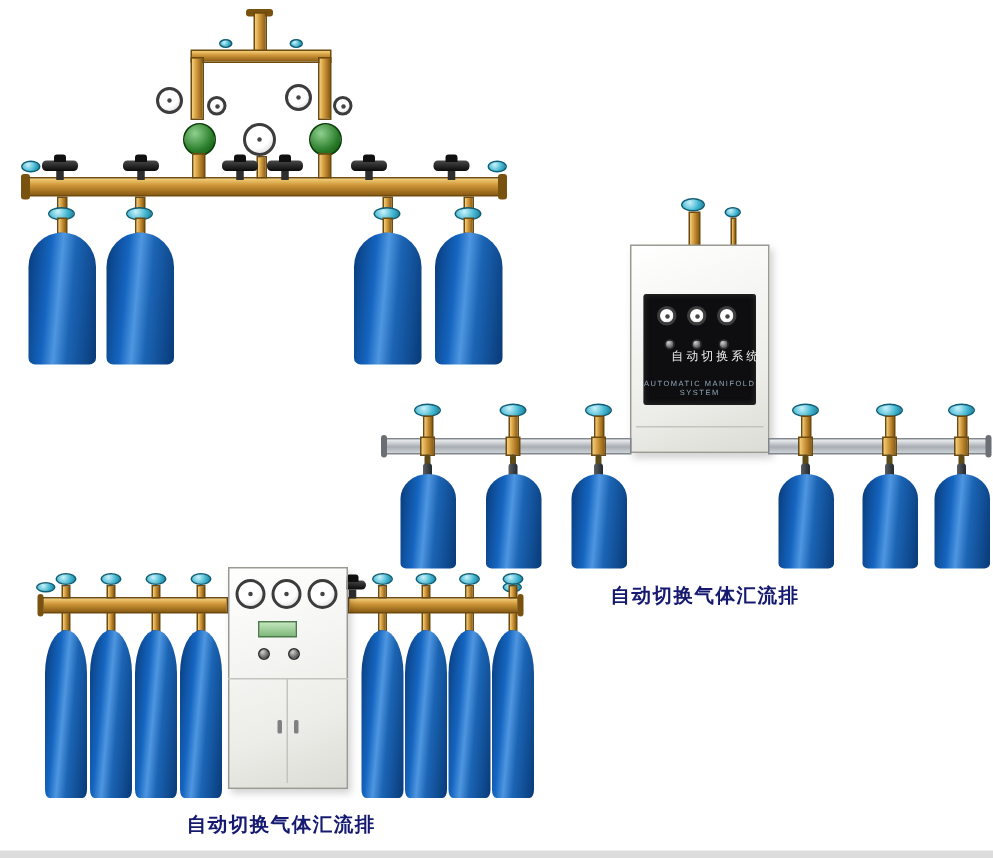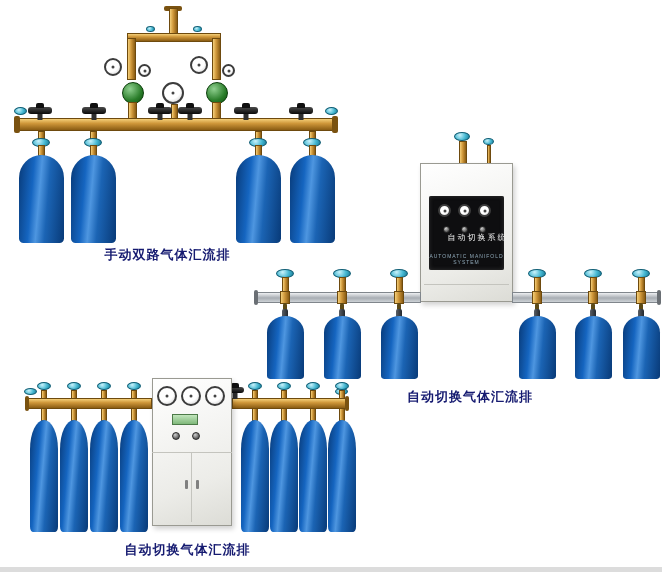--- a/index.html
+++ b/index.html
@@ -97,21 +97,20 @@
     <div class="abs bpv" style="left:255px;top:131px;width:7px;height:9px"></div>
     <div class="abs knob" style="left:249px;top:138px;width:18px;height:9px"></div>
     <div class="abs bpv" style="left:255px;top:145px;width:7px;height:11px"></div>
     <div class="abs cyl" style="left:236px;top:155px;width:45px;height:88px"></div>
 
     <div class="abs bpv" style="left:309px;top:131px;width:7px;height:9px"></div>
     <div class="abs knob" style="left:303px;top:138px;width:18px;height:9px"></div>
     <div class="abs bpv" style="left:309px;top:145px;width:7px;height:11px"></div>
     <div class="abs cyl" style="left:290px;top:155px;width:45px;height:88px"></div>
 
-    <div class="abs caption" style="left:55px;top:246px;width:225px">手动双路气体汇流排</div>
   </div>
 
   <div class="layer">
     <div class="abs knob" style="left:454px;top:132px;width:16px;height:9px"></div>
     <div class="abs bpv" style="left:459px;top:141px;width:8px;height:24px"></div>
     <div class="abs knob" style="left:483px;top:138px;width:11px;height:7px"></div>
     <div class="abs bpv" style="left:487px;top:145px;width:4px;height:20px"></div>
 
     <div class="abs cab" style="left:420px;top:163px;width:93px;height:139px"></div>
     <div class="abs panel" style="left:429px;top:196px;width:75px;height:74px"></div>

